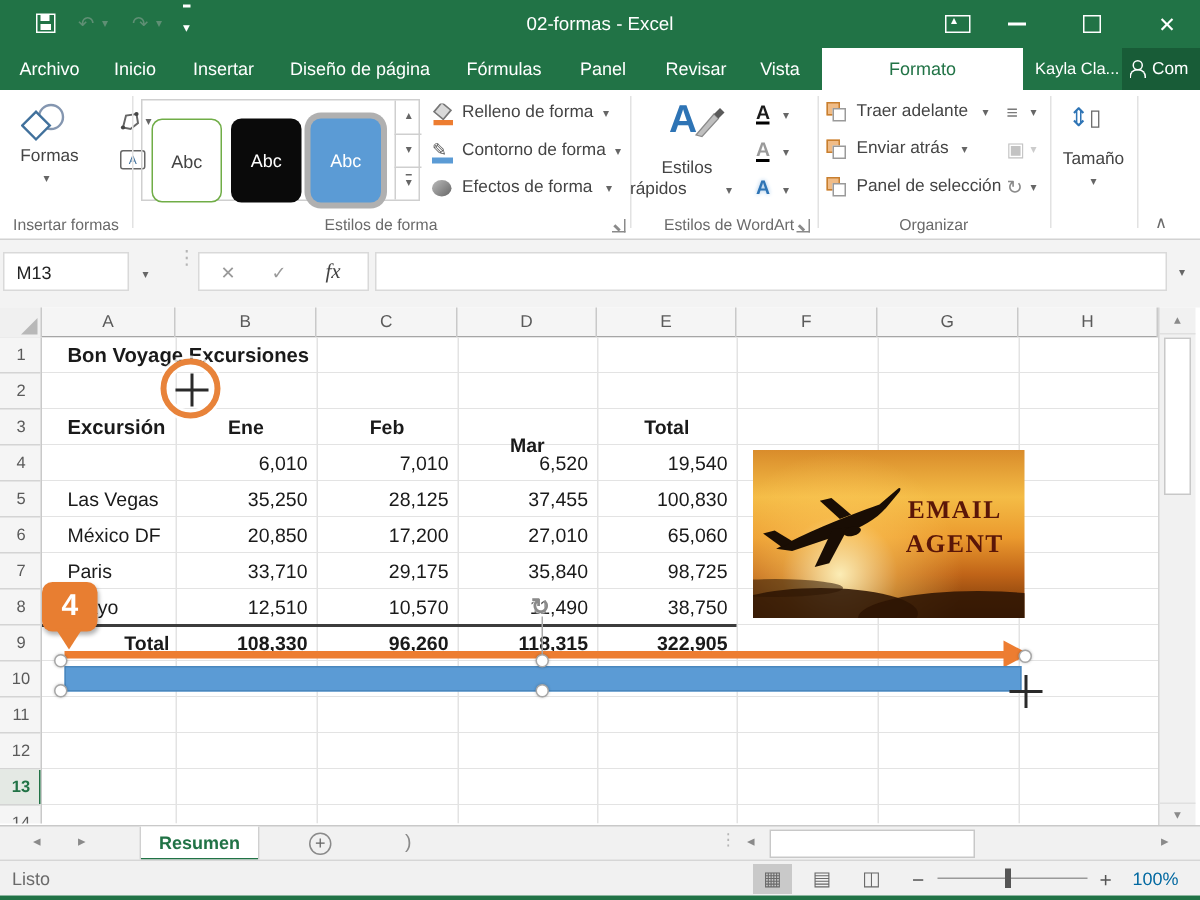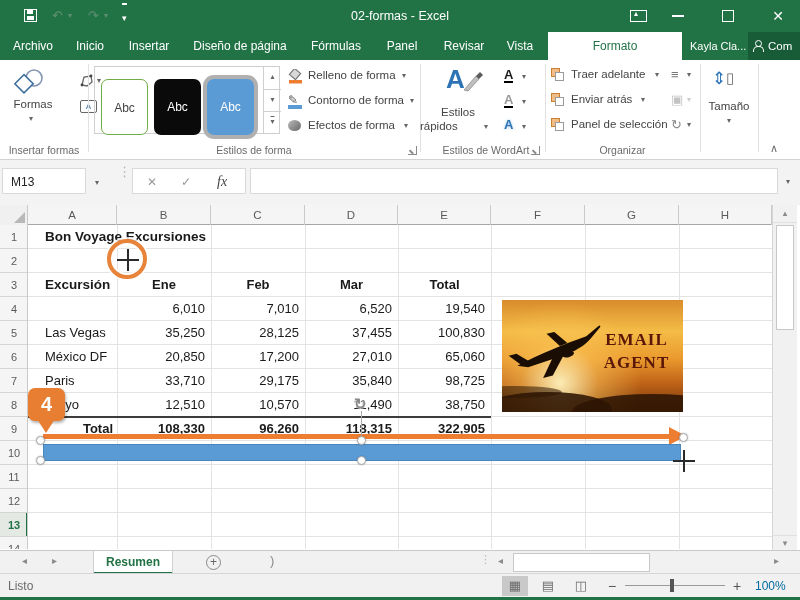--- a/index.html
+++ b/index.html
@@ -61,21 +61,21 @@
   .cells { left:28px; top:225px; width:744px; height:324px; overflow:hidden; background:#fff;
            background-image:repeating-linear-gradient(180deg, transparent 0 23px, #e3e3e3 23px 24px); }
   .vline { position:absolute; top:0; width:1px; height:324px; background:#e3e3e3; }
   .r { position:absolute; left:0; width:744px; height:24px; line-height:24px; font-size:13px; color:#1a1a1a; }
   .ca { position:absolute; left:17px; width:85px; white-space:nowrap; }
   .cn { position:absolute; text-align:right; }
   .c1 { left:89px; width:88px; } .c2 { left:183px; width:88px; }
   .c3 { left:277px; width:87px; } .c4 { left:370px; width:87px; }
   .chc { position:absolute; text-align:center; font-weight:bold; }
   .h1 { left:89px; width:94px; } .h2 { left:183px; width:94px; }
-  .h3 { left:277px; width:93px; } .h4 { left:370px; width:93px; }
+  .h3 { left:277px; width:93px;margin-top:12px; } .h4 { left:370px; width:93px; }
   .bold { font-weight:bold; }
   .total-topline { position:absolute; left:0; top:191px; width:463px; height:2px; background:#3c3c3c; }
 
   
   .photo { position:absolute; left:474px; top:75px; width:181px; height:112px; overflow:hidden;
            background:linear-gradient(180deg,#d98c2b 0%,#f4bc46 28%,#eb9a2e 52%,#c06418 74%,#6e3408 100%); }
   .sun-glow { position:absolute; left:0; top:0; width:100%; height:100%;
               background:radial-gradient(circle at 32% 74%, rgba(255,244,190,.95) 0%, rgba(255,205,95,.45) 26%, rgba(255,205,95,0) 55%); }
   .cloud { position:absolute; background:#2e1503; border-radius:50%; opacity:.88; }
   .photo-text { position:absolute; left:92px; top:28px; width:85px; text-align:center;

